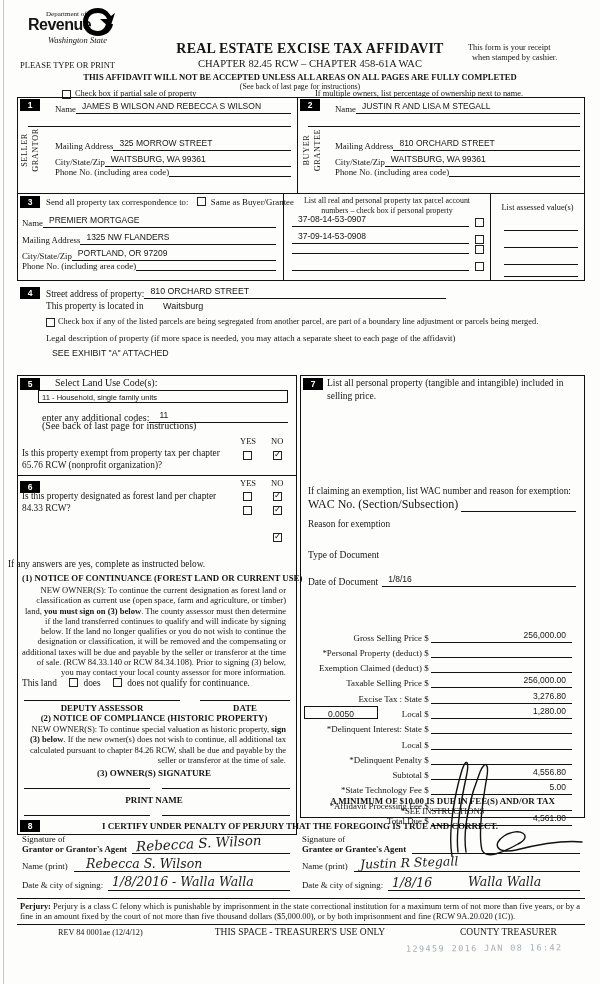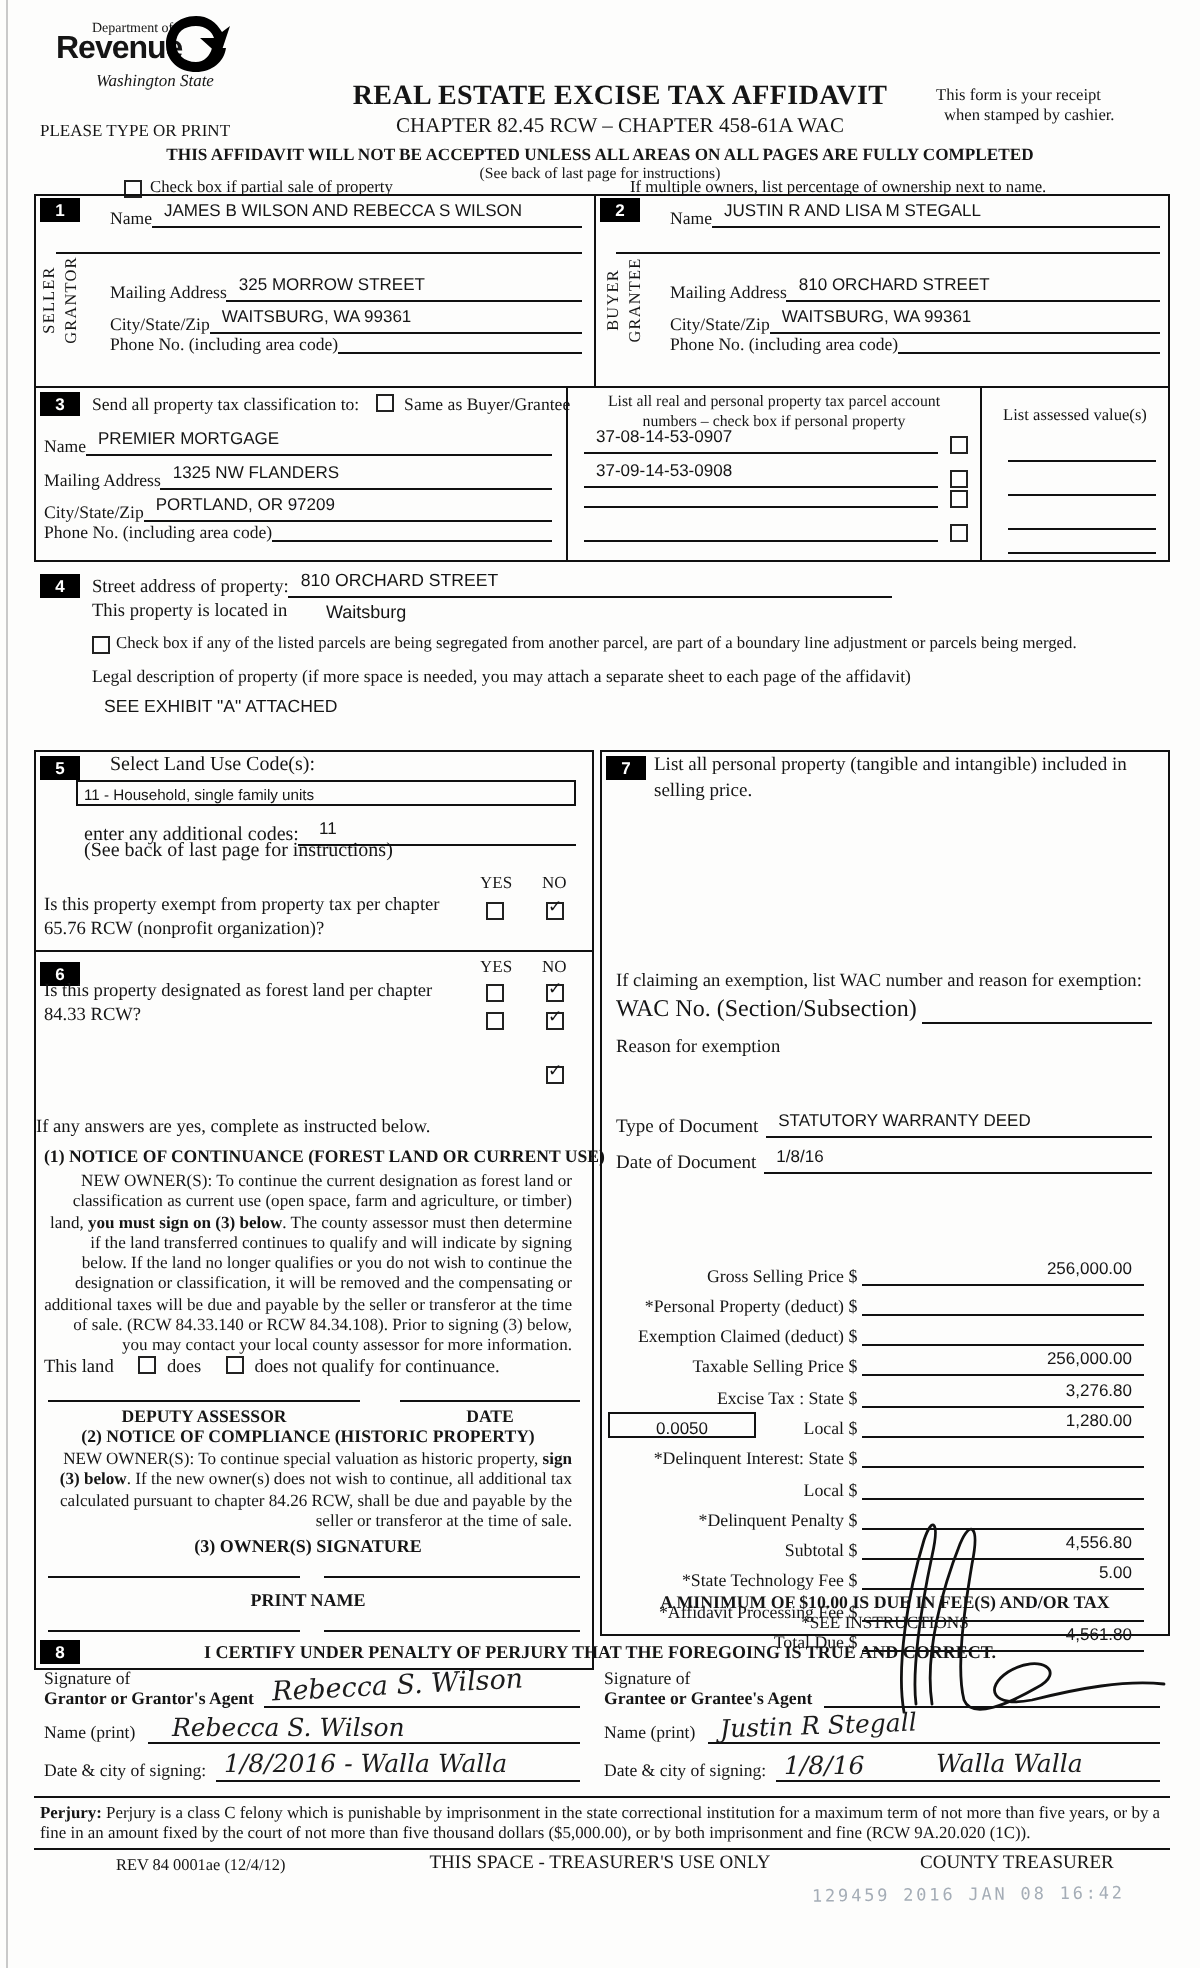--- a/index.html
+++ b/index.html
@@ -100,21 +100,21 @@
     <span class="l">City/State/Zip</span>
     <span class="fill"><span class="v">WAITSBURG, WA  99361</span></span>
   </div>
   <div class="abs row" style="left:335px;top:165px;width:245px;">
     <span class="l">Phone No. (including area code)</span>
     <span class="fill"></span>
   </div>
 
   <div class="abs secnum" style="left:20px;top:196px;">3</div>
   <div class="abs" style="left:46px;top:197px;font-size:8.8px;white-space:nowrap;">
-    <span>Send all property tax classification to:</span>
+    <span>Send all property tax correspondence to:</span>
     <span class="cb" style="margin:0 3px 0 6px;"></span>
     <span>Same as Buyer/Grantee</span>
   </div>
   <div class="abs row" style="left:22px;top:209px;width:254px;">
     <span class="l">Name</span>
     <span class="fill"><span class="v">PREMIER MORTGAGE</span></span>
   </div>
   <div class="abs row" style="left:22px;top:226px;width:254px;">
     <span class="l">Mailing Address</span>
     <span class="fill"><span class="v">1325 NW FLANDERS</span></span>
@@ -200,21 +200,21 @@
 
   <span class="cb abs" style="left:243px;top:506px;"></span>
   <span class="cb abs" style="left:273px;top:506px;">
       <span class="ck">✓</span>
     </span>
 
   <span class="cb abs" style="left:273px;top:533px;">
       <span class="ck">✓</span>
     </span>
 
-  <div class="abs" style="left:18px;top:559px;font-size:9.3px;">If any answers are yes, complete as instructed below.</div>
+  <div class="abs" style="left:8px;top:559px;font-size:9.3px;">If any answers are yes, complete as instructed below.</div>
   <div class="abs bold" style="left:22px;top:573px;width:268px;font-size:8.8px;white-space:nowrap;">(1)  NOTICE OF CONTINUANCE  (FOREST LAND OR CURRENT USE)</div>
   <div class="abs para" style="left:22px;top:585px;width:264px;">
     <span>NEW OWNER(S): To continue the current designation as forest land or classification as current use (open space, farm and agriculture, or timber) land, </span><b>you must sign on (3) below</b><span>. The county assessor must then determine if the land transferred continues to qualify and will indicate by signing below. If the land no longer qualifies or you do not wish to continue the designation or classification, it will be removed and the compensating or additional taxes will be due and payable by the seller or transferor at the time of sale. (RCW 84.33.140 or RCW 84.34.108). Prior to signing (3) below, you may contact your local county assessor for more information.</span>
   </div>
   <div class="abs" style="left:22px;top:678px;font-size:9.3px;white-space:nowrap;">
     <span>This land</span>
     <span class="cb" style="margin:0 3px 0 10px;"></span>
     <span>does</span>
     <span class="cb" style="margin:0 3px 0 10px;"></span>
     <span>does not qualify for continuance.</span>
@@ -238,21 +238,20 @@
   <div class="abs secnum" style="left:303px;top:378px;">7</div>
   <div class="abs" style="left:327px;top:377px;width:248px;font-size:9.5px;line-height:13px;">List all  personal property (tangible and intangible) included in selling price.</div>
   <div class="abs" style="left:308px;top:486px;width:270px;font-size:9.3px;">If claiming an exemption, list WAC number and reason for exemption:</div>
   <div class="abs row" style="left:308px;top:497px;width:268px;">
     <span style="font-size:12px;white-space:nowrap;padding-right:3px;">WAC No. (Section/Subsection)</span>
     <span class="fill"></span>
   </div>
   <div class="abs" style="left:308px;top:519px;font-size:9.3px;">Reason for exemption</div>
   <div class="abs row" style="left:308px;top:550px;width:268px;">
     <span style="font-size:9.5px;white-space:nowrap;padding-right:4px;">Type of Document</span>
-    <span class="fill"><span class="v">STATUTORY WARRANTY DEED</span></span>
   </div>
   <div class="abs row" style="left:308px;top:568px;width:268px;">
     <span style="font-size:9.5px;white-space:nowrap;padding-right:4px;">Date of Document</span>
     <span class="fill"><span class="v">1/8/16</span></span>
   </div>
 
   <div class="abs" style="left:304px;top:589px;width:268px;margin-top:42px;">
     <div class="mrow">
       <span class="mlabel">Gross Selling Price</span>
         <span class="mdollar">$</span>

